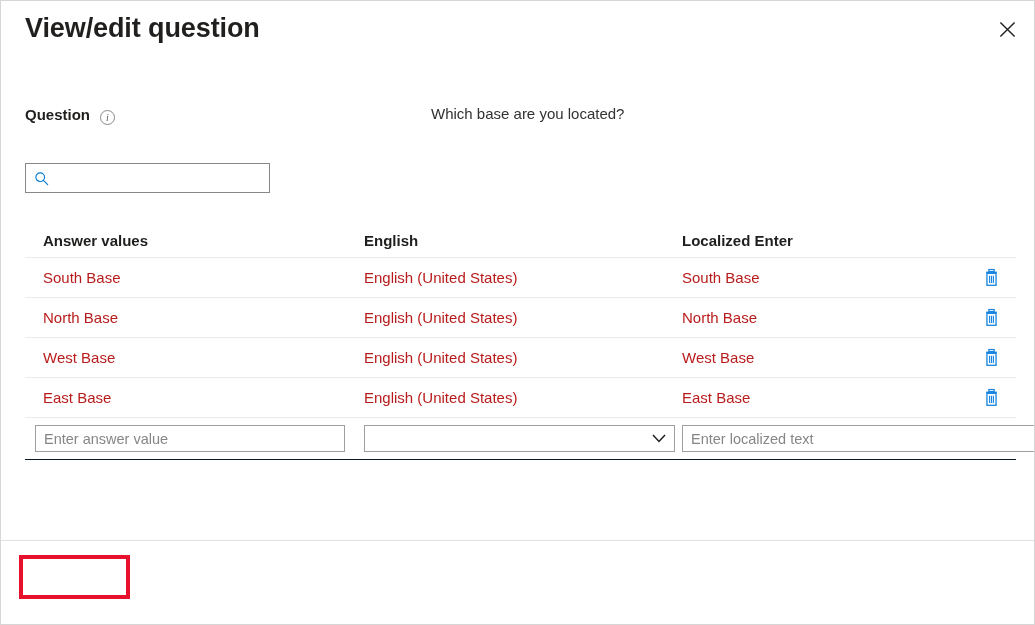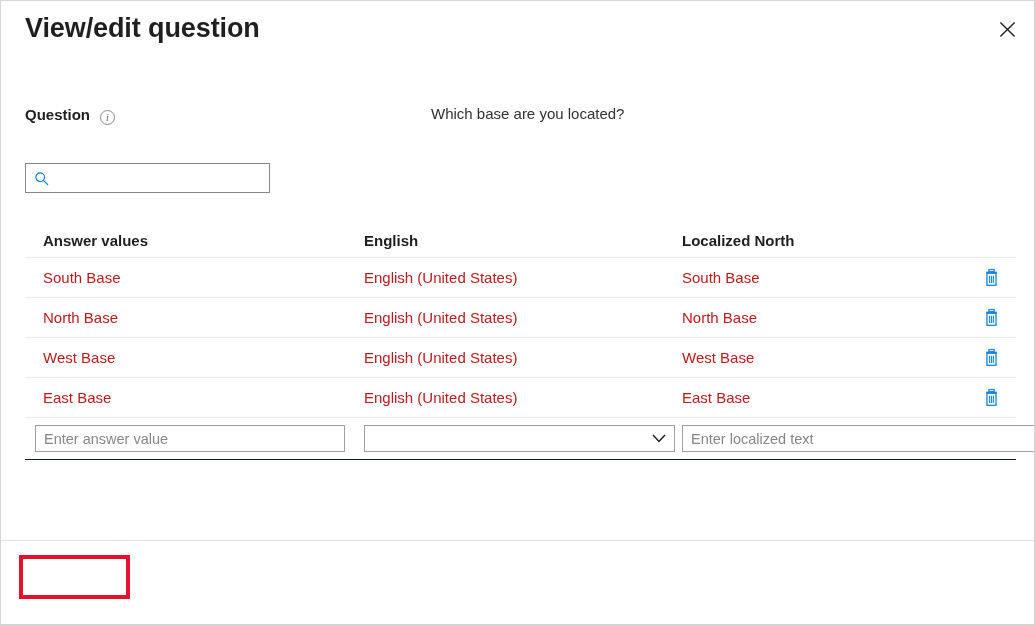--- a/index.html
+++ b/index.html
@@ -285,21 +285,21 @@
         <path d="M10.1 10.1 L14.6 14.6" stroke="currentColor" stroke-width="1.2" fill="none" stroke-linecap="round"></path>
       </svg>
     </span>
   </div>
 
   <div class="table-area">
 
     <div class="t-row t-head">
       <div class="c c1">Answer values</div>
       <div class="c c2">English</div>
-      <div class="c c3">Localized North</div>
+      <div class="c c3">Localized Enter</div>
       <div class="c c4"></div>
     </div>
 
     <div class="t-row">
       <div class="c c1">South Base</div>
       <div class="c c2">English (United States)</div>
       <div class="c c3">South Base</div>
       <div class="c c4">
         <button class="delete-button">
           <span>

